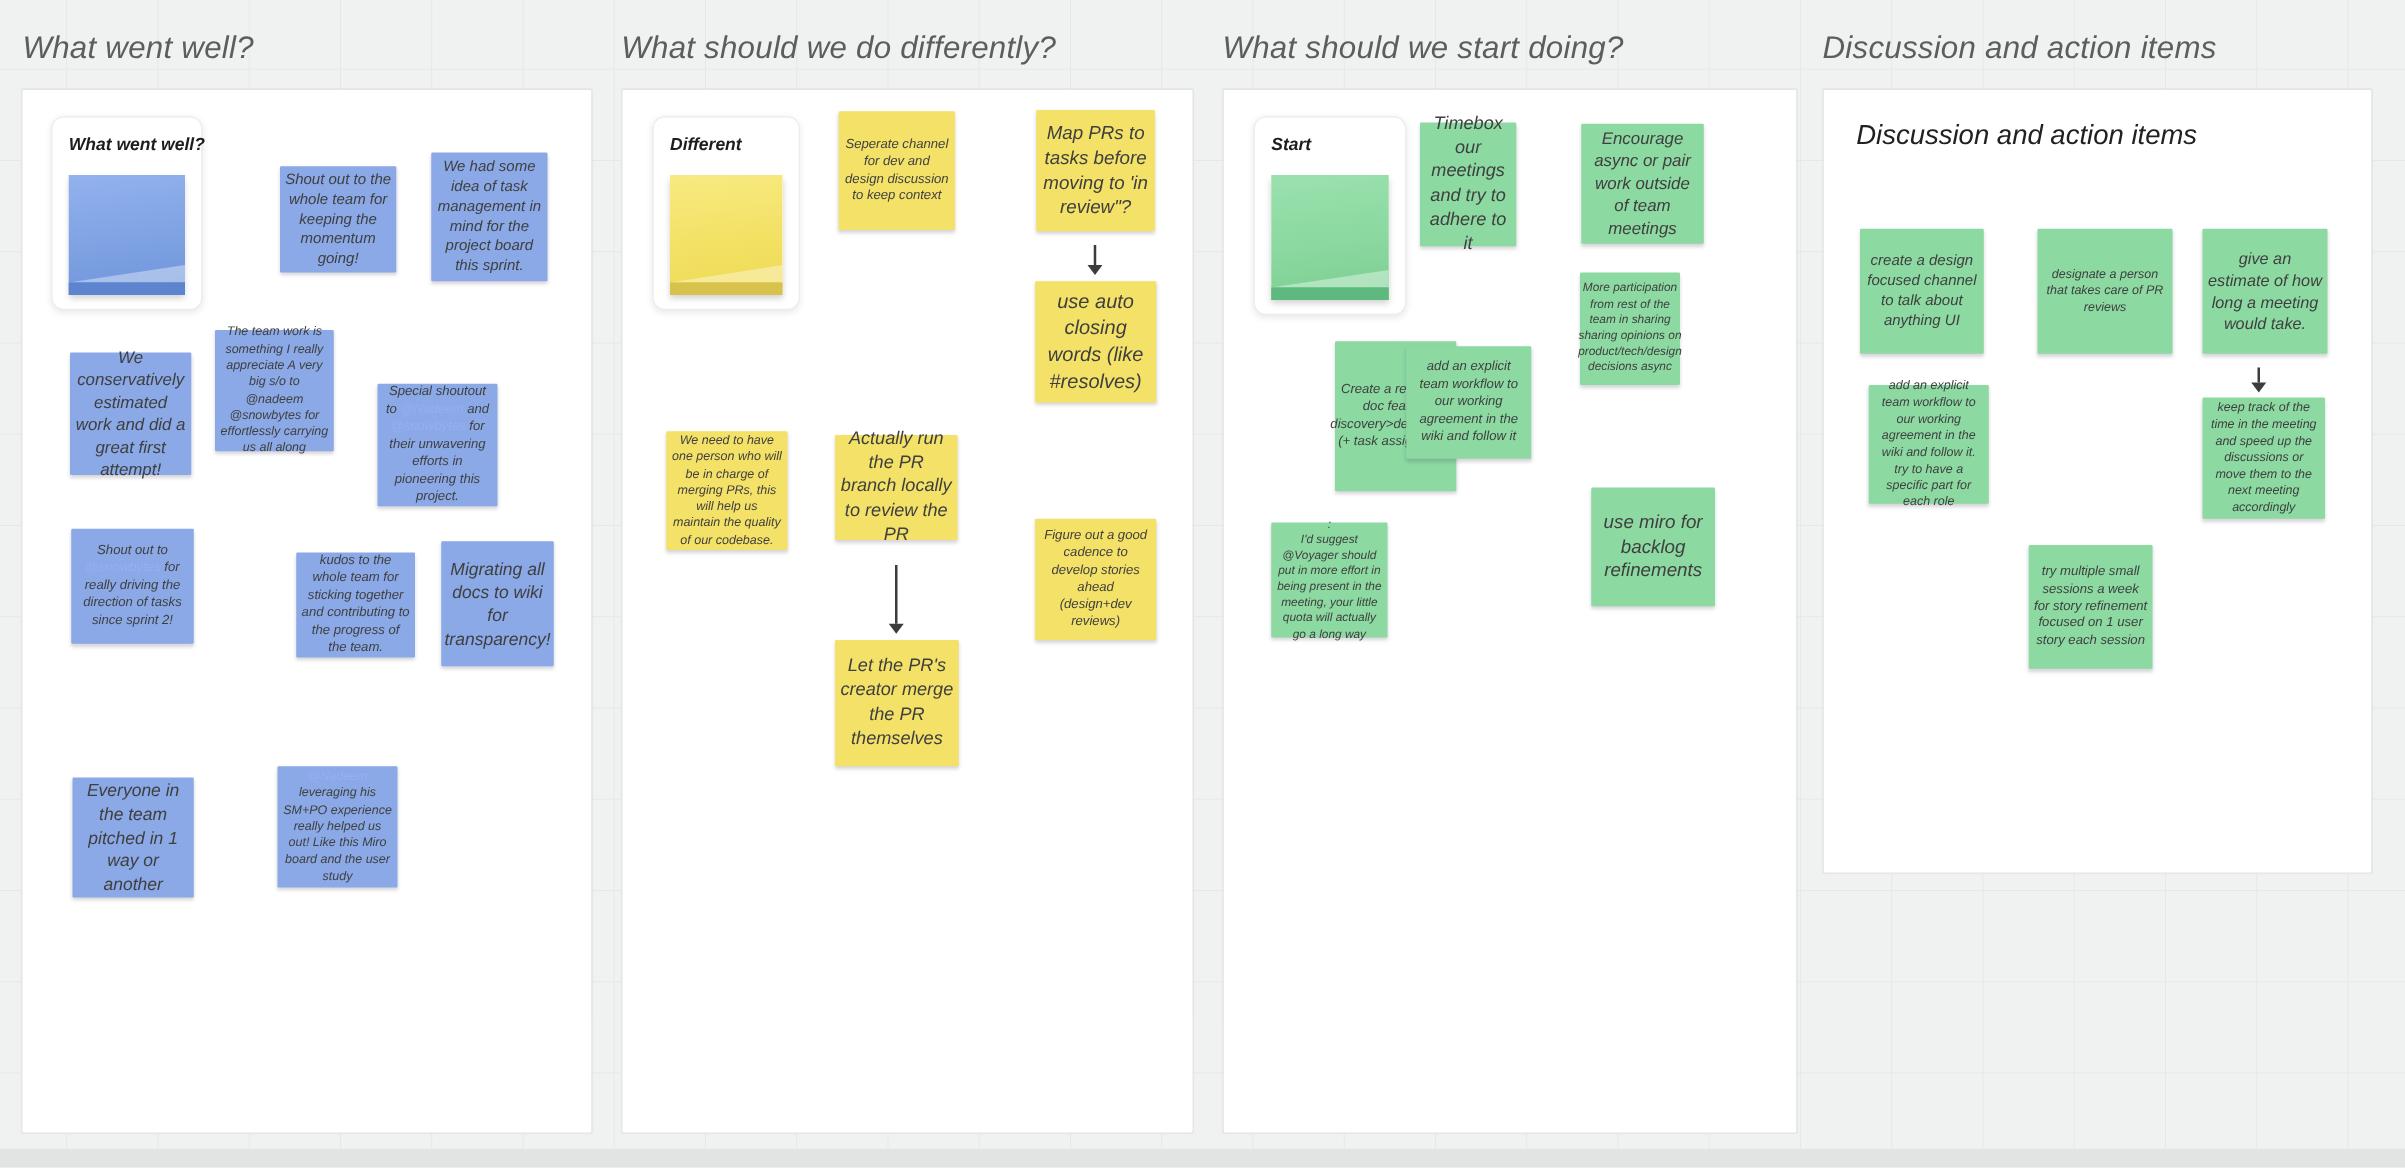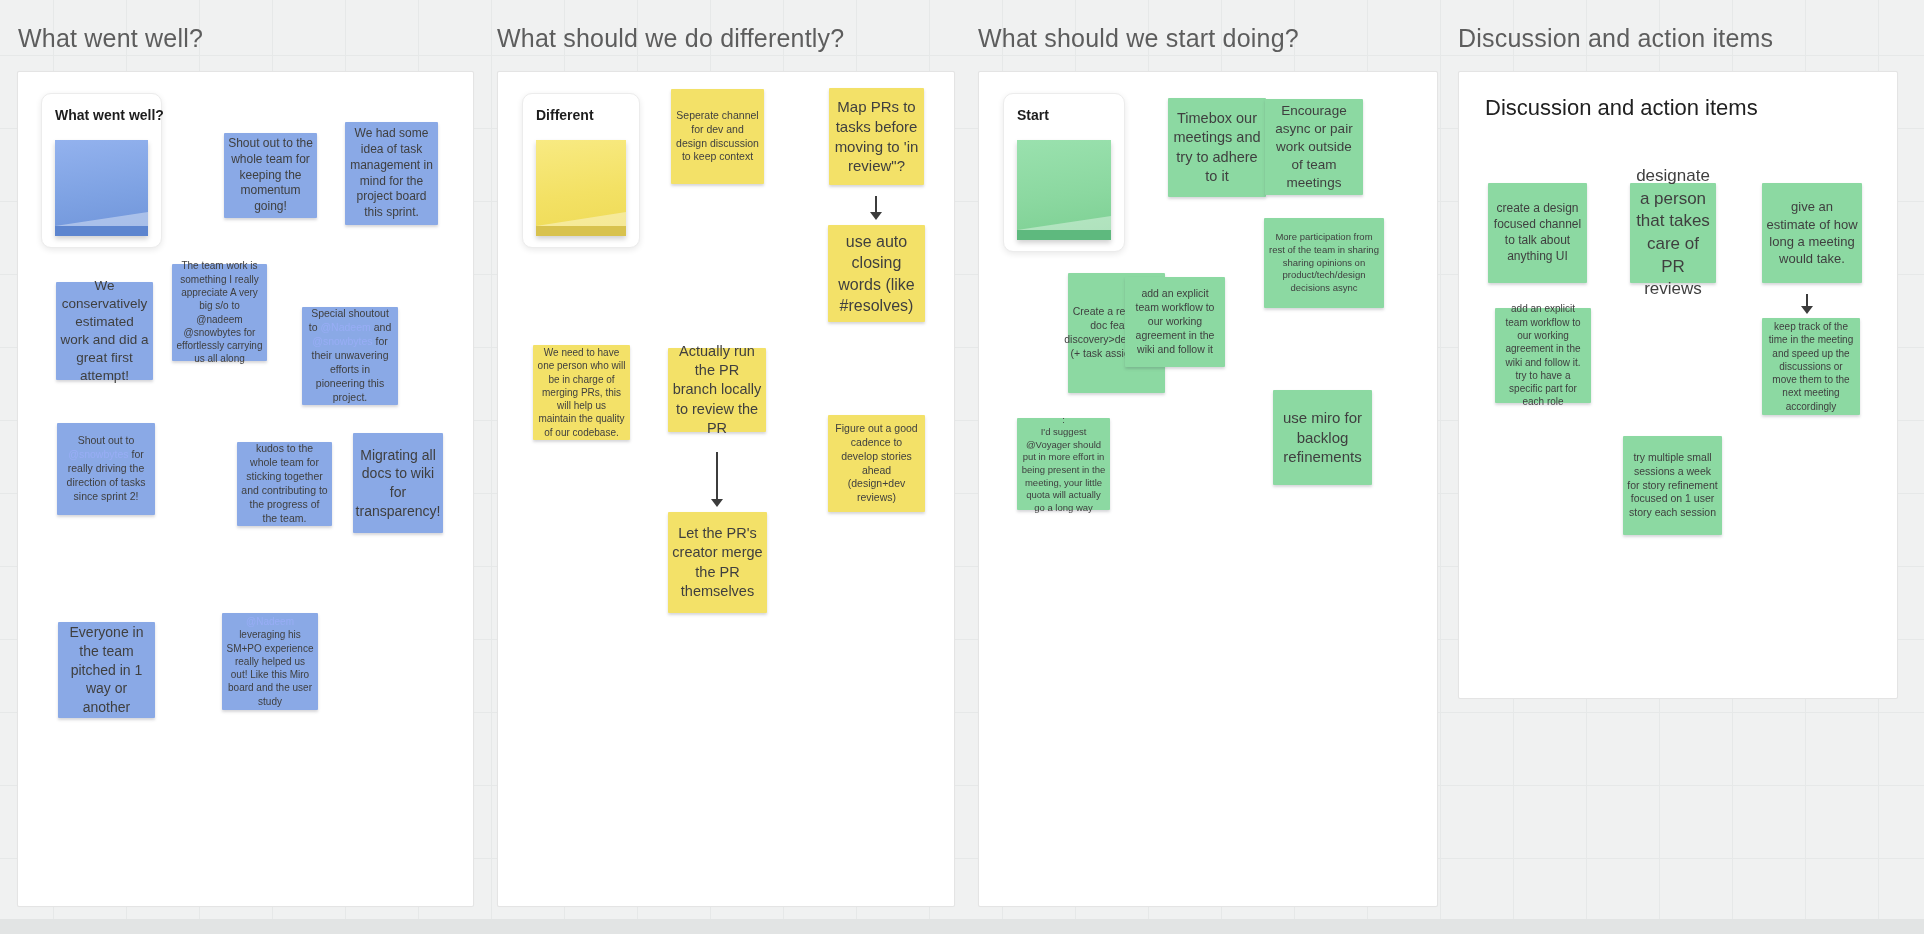--- a/index.html
+++ b/index.html
@@ -1,18 +1,18 @@
 <!DOCTYPE html>
 <html><head>
 <meta charset="utf-8">
 <style>
   html,body{margin:0;padding:0;background:#eceeee;font-family:"Liberation Sans",sans-serif;}
   .board{position:relative;width:1924px;height:934px;overflow:hidden;background-color:#f0f1f1;
     background-image:linear-gradient(#e6e8e8 1px,transparent 1px),linear-gradient(90deg,#e6e8e8 1px,transparent 1px);
-    background-size:73px 73px;background-position:-20px -18px;}
+    background-size:73px 73px;background-position:-20px -18px;font-style:italic;}
   .bottom-strip{position:absolute;left:0;right:0;bottom:0;height:15px;background:#e2e4e4;}
   .frame{position:absolute;background:#ffffff;border:1px solid #e4e4e4;border-radius:2px;box-shadow:0 0 1px rgba(0,0,0,.04);}
   .frame-title{position:absolute;font-size:25px;color:#5d5d5d;white-space:nowrap;letter-spacing:.2px;}
   .frame-inner-title{position:absolute;font-size:22px;color:#212121;white-space:nowrap;}
   .card{position:absolute;background:#fff;border:1px solid #ececec;border-radius:10px;box-shadow:0 2px 6px rgba(0,0,0,.09);}
   .card-title{position:absolute;top:13px;left:13px;font-weight:bold;font-size:14px;color:#1d1d1d;white-space:nowrap;}
   .pad{position:absolute;left:13px;top:46px;right:13px;bottom:11px;box-shadow:0 3px 5px rgba(0,0,0,.18);}
   .pad::before{content:"";position:absolute;left:0;right:0;bottom:10px;height:14px;
     background:rgba(255,255,255,.38);clip-path:polygon(0 100%,100% 0,100% 100%);}
   .pad::after{content:"";position:absolute;left:0;right:0;bottom:0;height:10px;}
@@ -118,27 +118,27 @@
   </div>
   <div class="note yellow" style="left:828px;top:415px;width:97px;height:97px;font-size:10.5px">
     <span>Figure out a good cadence to develop stories ahead (design+dev reviews)</span>
   </div>
 
   <div class="card" style="left:1003px;top:93px;width:120px;height:157px">
     <div class="card-title">Start</div>
     <div class="pad pad-green"></div>
   </div>
 
-  <div class="note green" style="left:1168px;top:98px;width:98px;height:99px;font-size:14.5px">
+  <div class="note green" style="left:1136px;top:98px;width:77px;height:99px;font-size:14.5px">
     <span>Timebox our meetings and try to adhere to it</span>
   </div>
   <div class="note green" style="left:1265px;top:99px;width:98px;height:96px;font-size:13.5px">
     <span>Encourage async or pair work outside of team meetings</span>
   </div>
-  <div class="note green" style="left:1264px;top:218px;width:120px;height:90px;font-size:9.5px">
+  <div class="note green" style="left:1264px;top:218px;width:80px;height:90px;font-size:9.5px">
     <span>More participation from rest of the team in sharing sharing opinions on product/tech/design decisions async</span>
   </div>
   <div class="note green" style="left:1068px;top:273px;width:97px;height:120px;font-size:10.5px">
     <span>Create a reference doc feature discovery&gt;design&gt;dev (+ task assignment)</span>
   </div>
   <div class="note green" style="left:1125px;top:277px;width:100px;height:90px;font-size:10.5px">
     <span>add an explicit team workflow to our working agreement in the wiki and follow it</span>
   </div>
   <div class="note green pre" style="left:1017px;top:418px;width:93px;height:92px;font-size:9.5px">
     <span>:
@@ -146,21 +146,21 @@
   </div>
   <div class="note green" style="left:1273px;top:390px;width:99px;height:95px;font-size:15px">
     <span>use miro for backlog refinements</span>
   </div>
 
   <div class="frame-inner-title" style="left:1485px;top:95px">Discussion and action items</div>
 
   <div class="note green" style="left:1488px;top:183px;width:99px;height:100px;font-size:12px">
     <span>create a design focused channel to talk about anything UI</span>
   </div>
-  <div class="note green" style="left:1630px;top:183px;width:86px;height:100px;font-size:17px">
+  <div class="note green" style="left:1630px;top:183px;width:108px;height:100px;font-size:10px">
     <span>designate a person that takes care of PR reviews</span>
   </div>
   <div class="note green" style="left:1762px;top:183px;width:100px;height:100px;font-size:13px">
     <span>give an estimate of how long a meeting would take.</span>
   </div>
   <div class="arrow" style="left:1800px;top:294px;height:20px">
       <div class="shaft"></div>
       <div class="head"></div>
     </div>
   <div class="note green" style="left:1495px;top:308px;width:96px;height:95px;font-size:10px">

